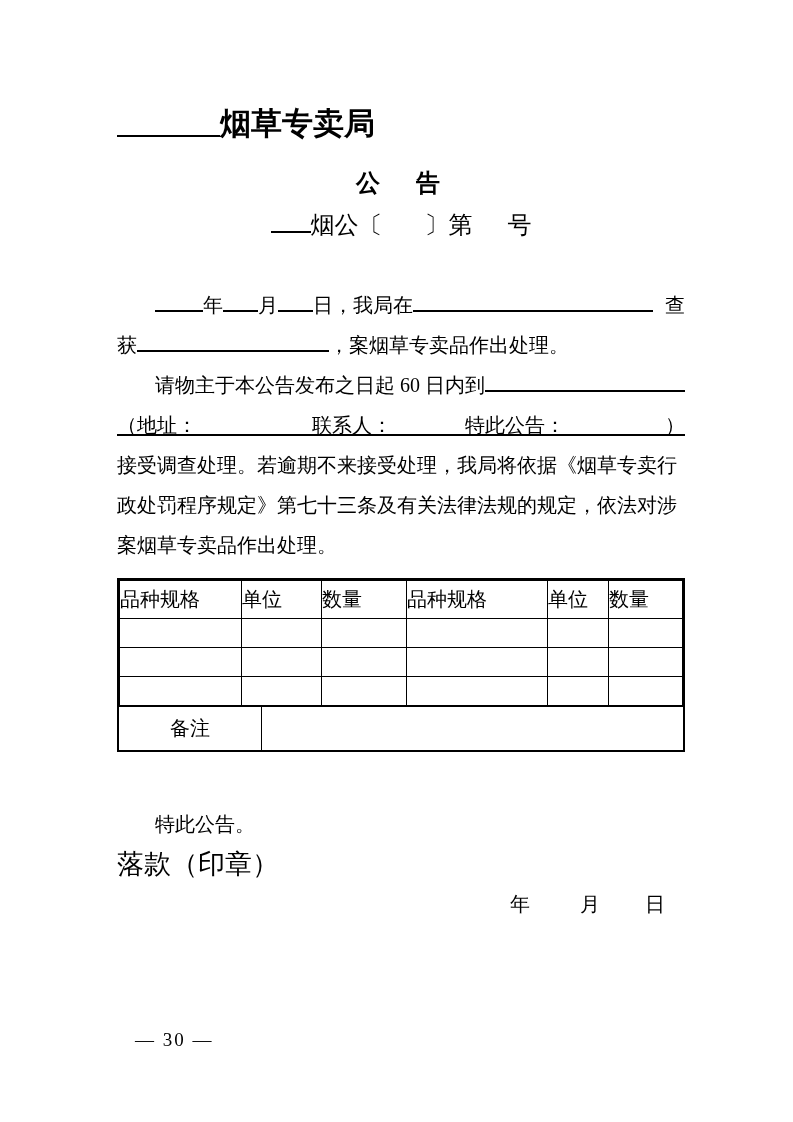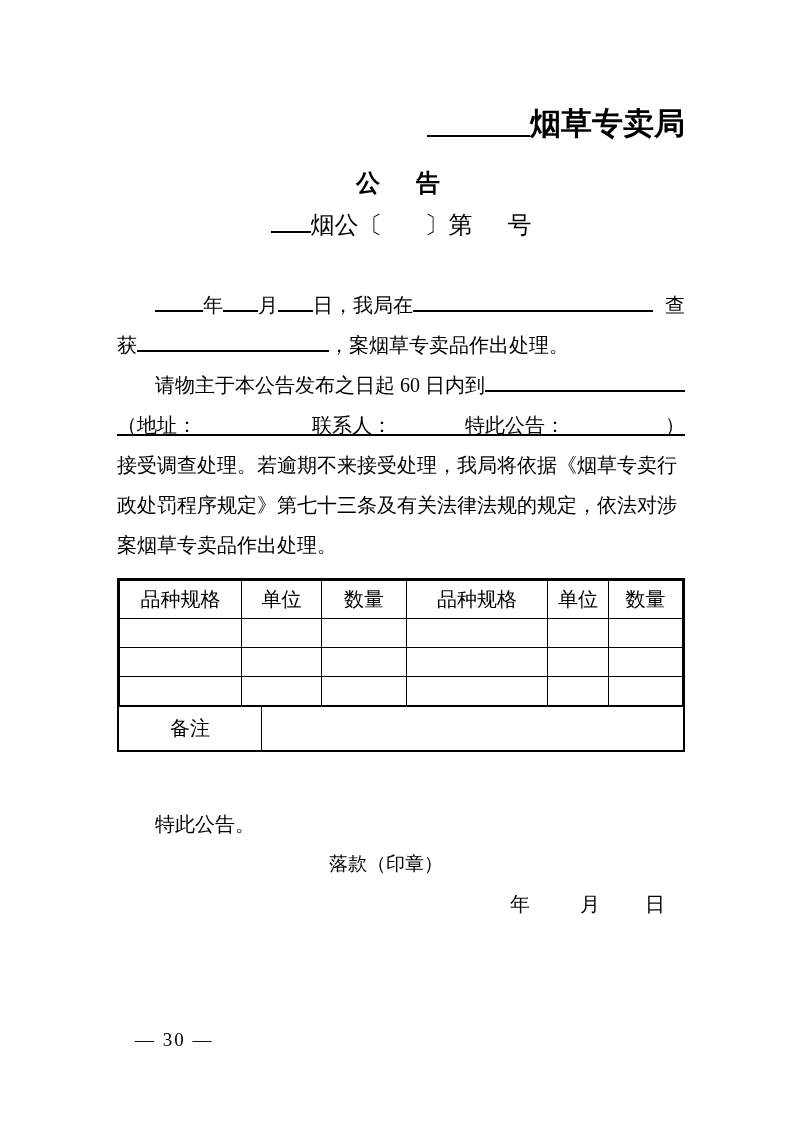--- a/index.html
+++ b/index.html
@@ -8,52 +8,52 @@
     background:#ffffff; color:#000;
     font-family:"Liberation Serif","DejaVu Serif",serif;
     overflow:hidden;
   }
   .content { position:absolute; left:117px; top:0; width:568px; }
 
   
   .bl { display:inline-block; height:0; border-bottom:2px solid #000; margin-bottom:-3px; flex:none; }
   .sp { display:inline-block; flex:none; }
 
-  .title { margin-top:104px; text-align:right; font-size:31px; font-weight:bold; line-height:40px; white-space:nowrap; }
+  .title { margin-top:104px; text-align:left; font-size:31px; font-weight:bold; line-height:40px; white-space:nowrap; }
   .bl-title { width:103px; }
 
   .subtitle { margin-top:22px; text-align:center; font-size:24px; font-weight:bold; letter-spacing:6px; line-height:34px; }
 
   .docno { margin-top:10px; font-size:24px; line-height:30px; display:flex; justify-content:center; align-items:baseline; }
 
   .para { margin-top:45px; font-size:20px; line-height:40px; }
   .line { height:40px; white-space:nowrap; }
   .flex { display:flex; align-items:baseline; }
   .ind38 { width:38px; flex:none; }
   .w48 { width:48px; } .w35 { width:35px; } .w40 { width:40px; }
   .w192 { width:192px; } .g42 { width:42px; } .g35 { width:35px; }
   .grow { flex:1 1 auto; }
   .ml12 { margin-left:12px; } .ml115 { margin-left:115px; } .ml73 { margin-left:73px; }
   .mla { margin-left:auto; }
   .line4 { position:relative; }
   .line4::after { content:""; position:absolute; left:0; right:0; bottom:9px; border-bottom:2px solid #000; }
 
   .tblwrap { margin-top:13px; border:2px solid #000; font-size:20px; }
   .tblwrap table { width:100%; border-collapse:collapse; table-layout:fixed; }
-  .tblwrap td { border:1px solid #000; text-align:center; padding:0; overflow:hidden; }
+  .tblwrap td { border:1px solid #000; padding:0; overflow:hidden; }
   tr.th td { height:37px; }
   tr.empty td { height:28px; }
   tr.sum td { height:40px; text-align:left; padding-left:7px; }
   .remark { display:flex; border-top:1px solid #000; height:43px; }
   .rl { width:142px; flex:none; border-right:1px solid #000; height:100%;
         display:flex; align-items:center; justify-content:center; }
   .rr { flex:1 1 auto; height:100%; }
 
   .closing { margin-top:52px; font-size:20px; line-height:40px; text-indent:38px; }
-  .sig { text-align:center; padding-right:30px; font-size:19px; line-height:40px; }
+  .sig { text-align:left; padding-right:30px; font-size:27px; line-height:40px; }
   .sigdate { text-align:right; padding-right:20px; font-size:20px; line-height:40px; }
   .ml45 { margin-left:45px; } .ml40 { margin-left:40px; }
 
   .pageno { position:absolute; left:135px; top:989px; font-size:19px; letter-spacing:2px;margin-top:40px; }
 </style>
 </head>
 <body>
 
 <div class="page">
   <div class="content">

